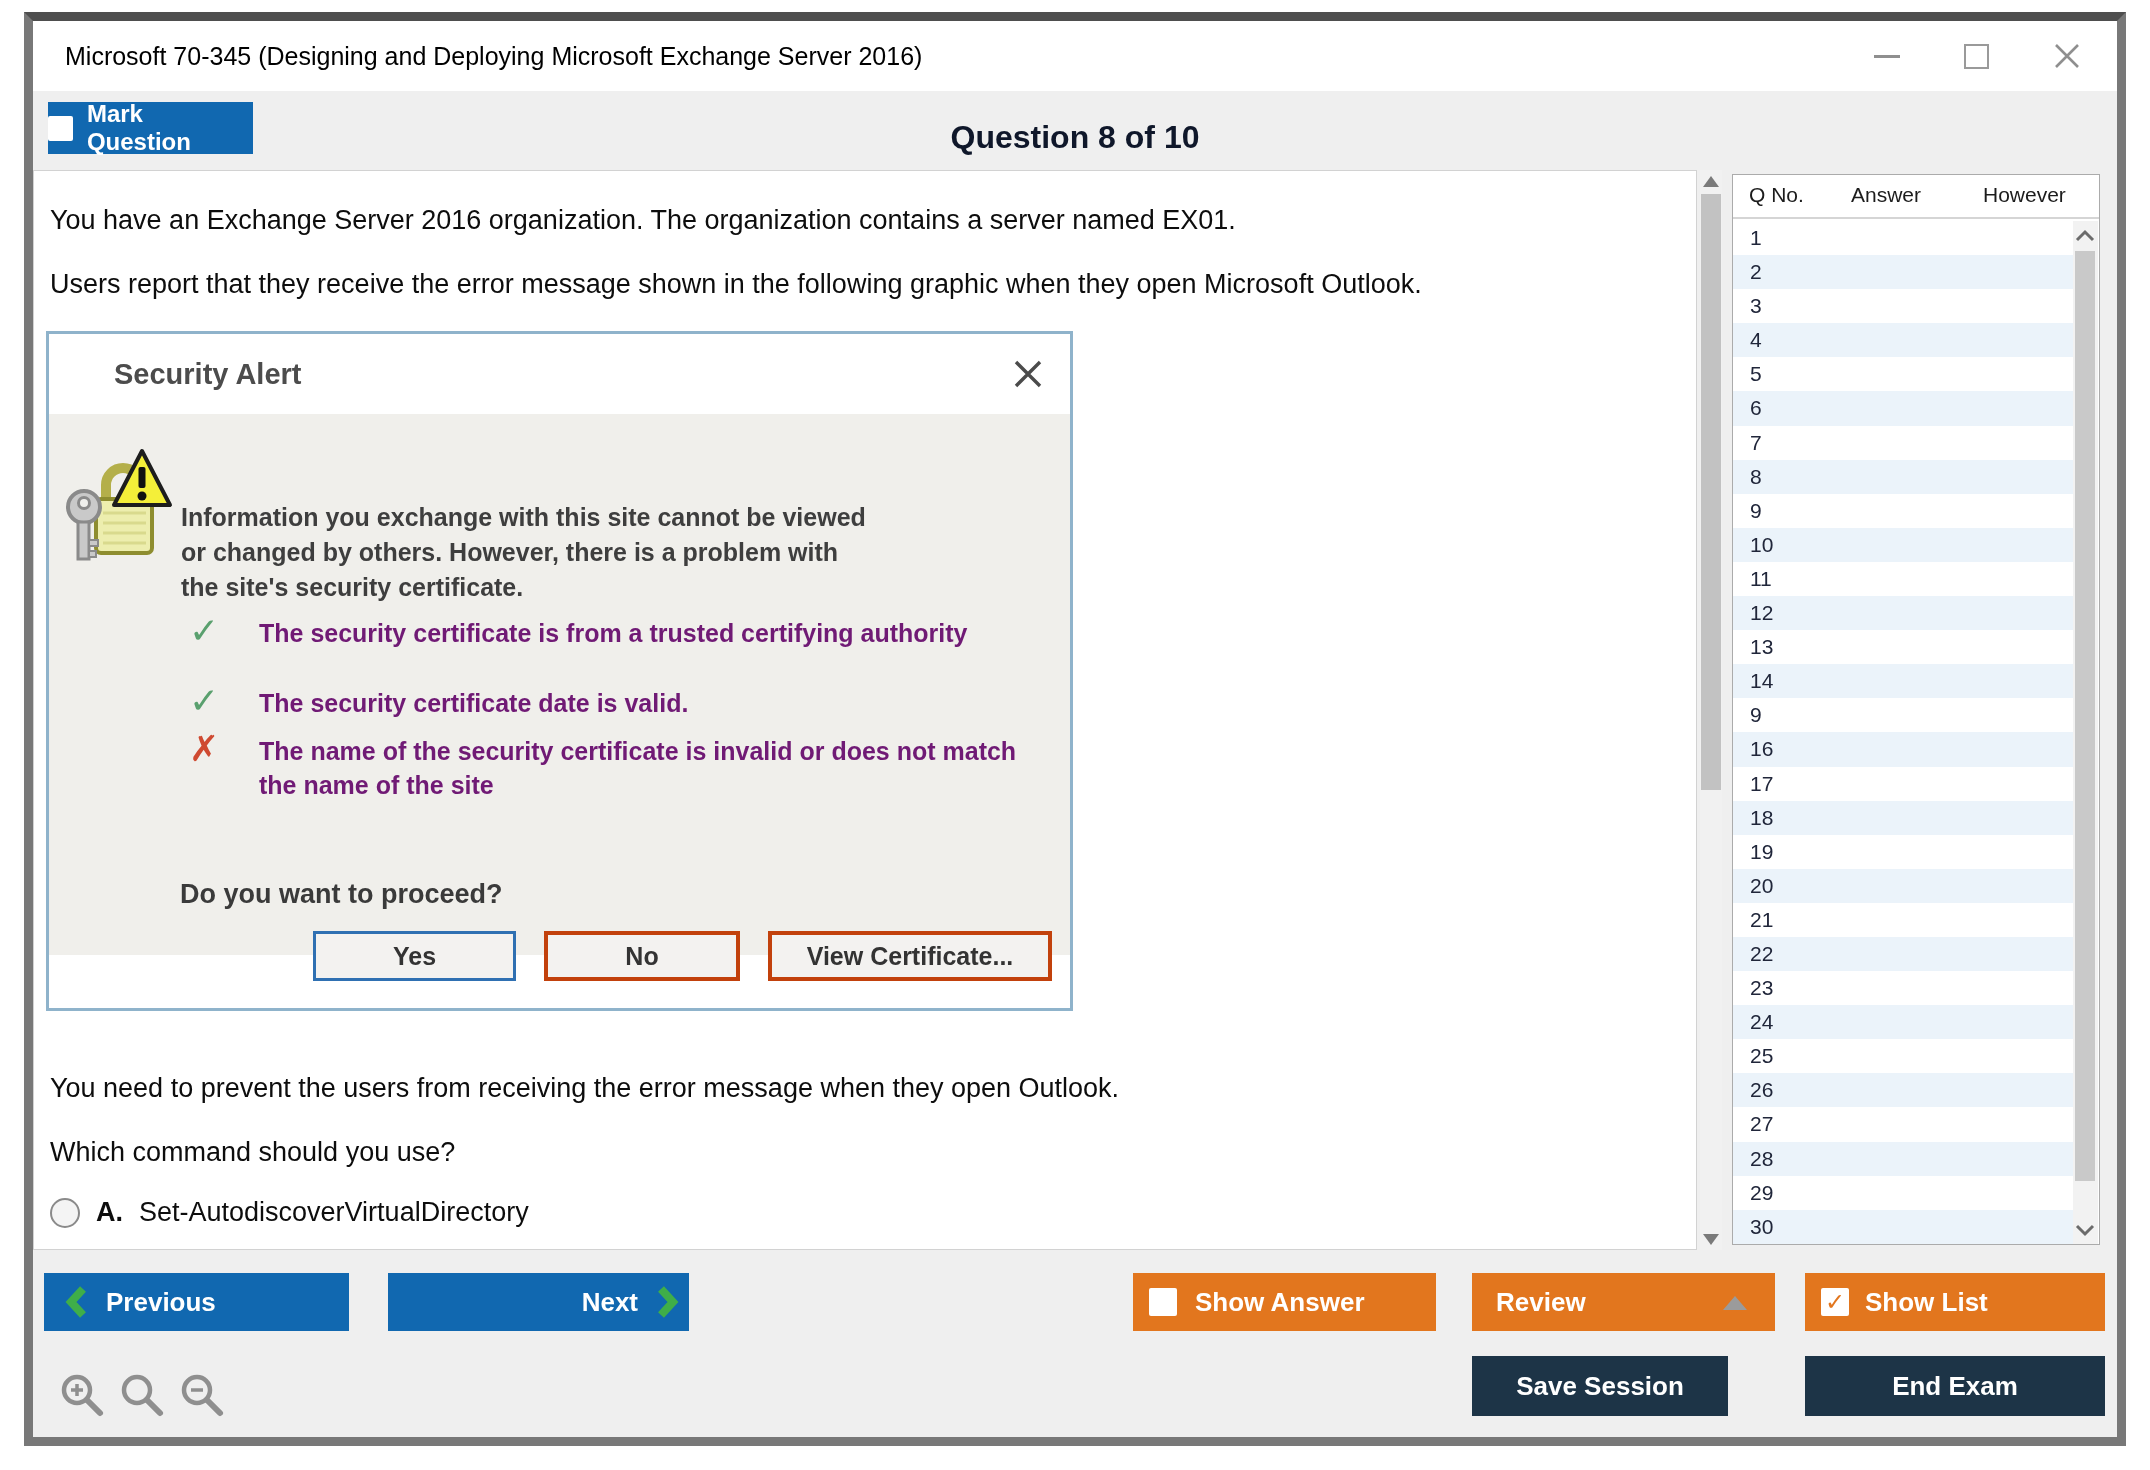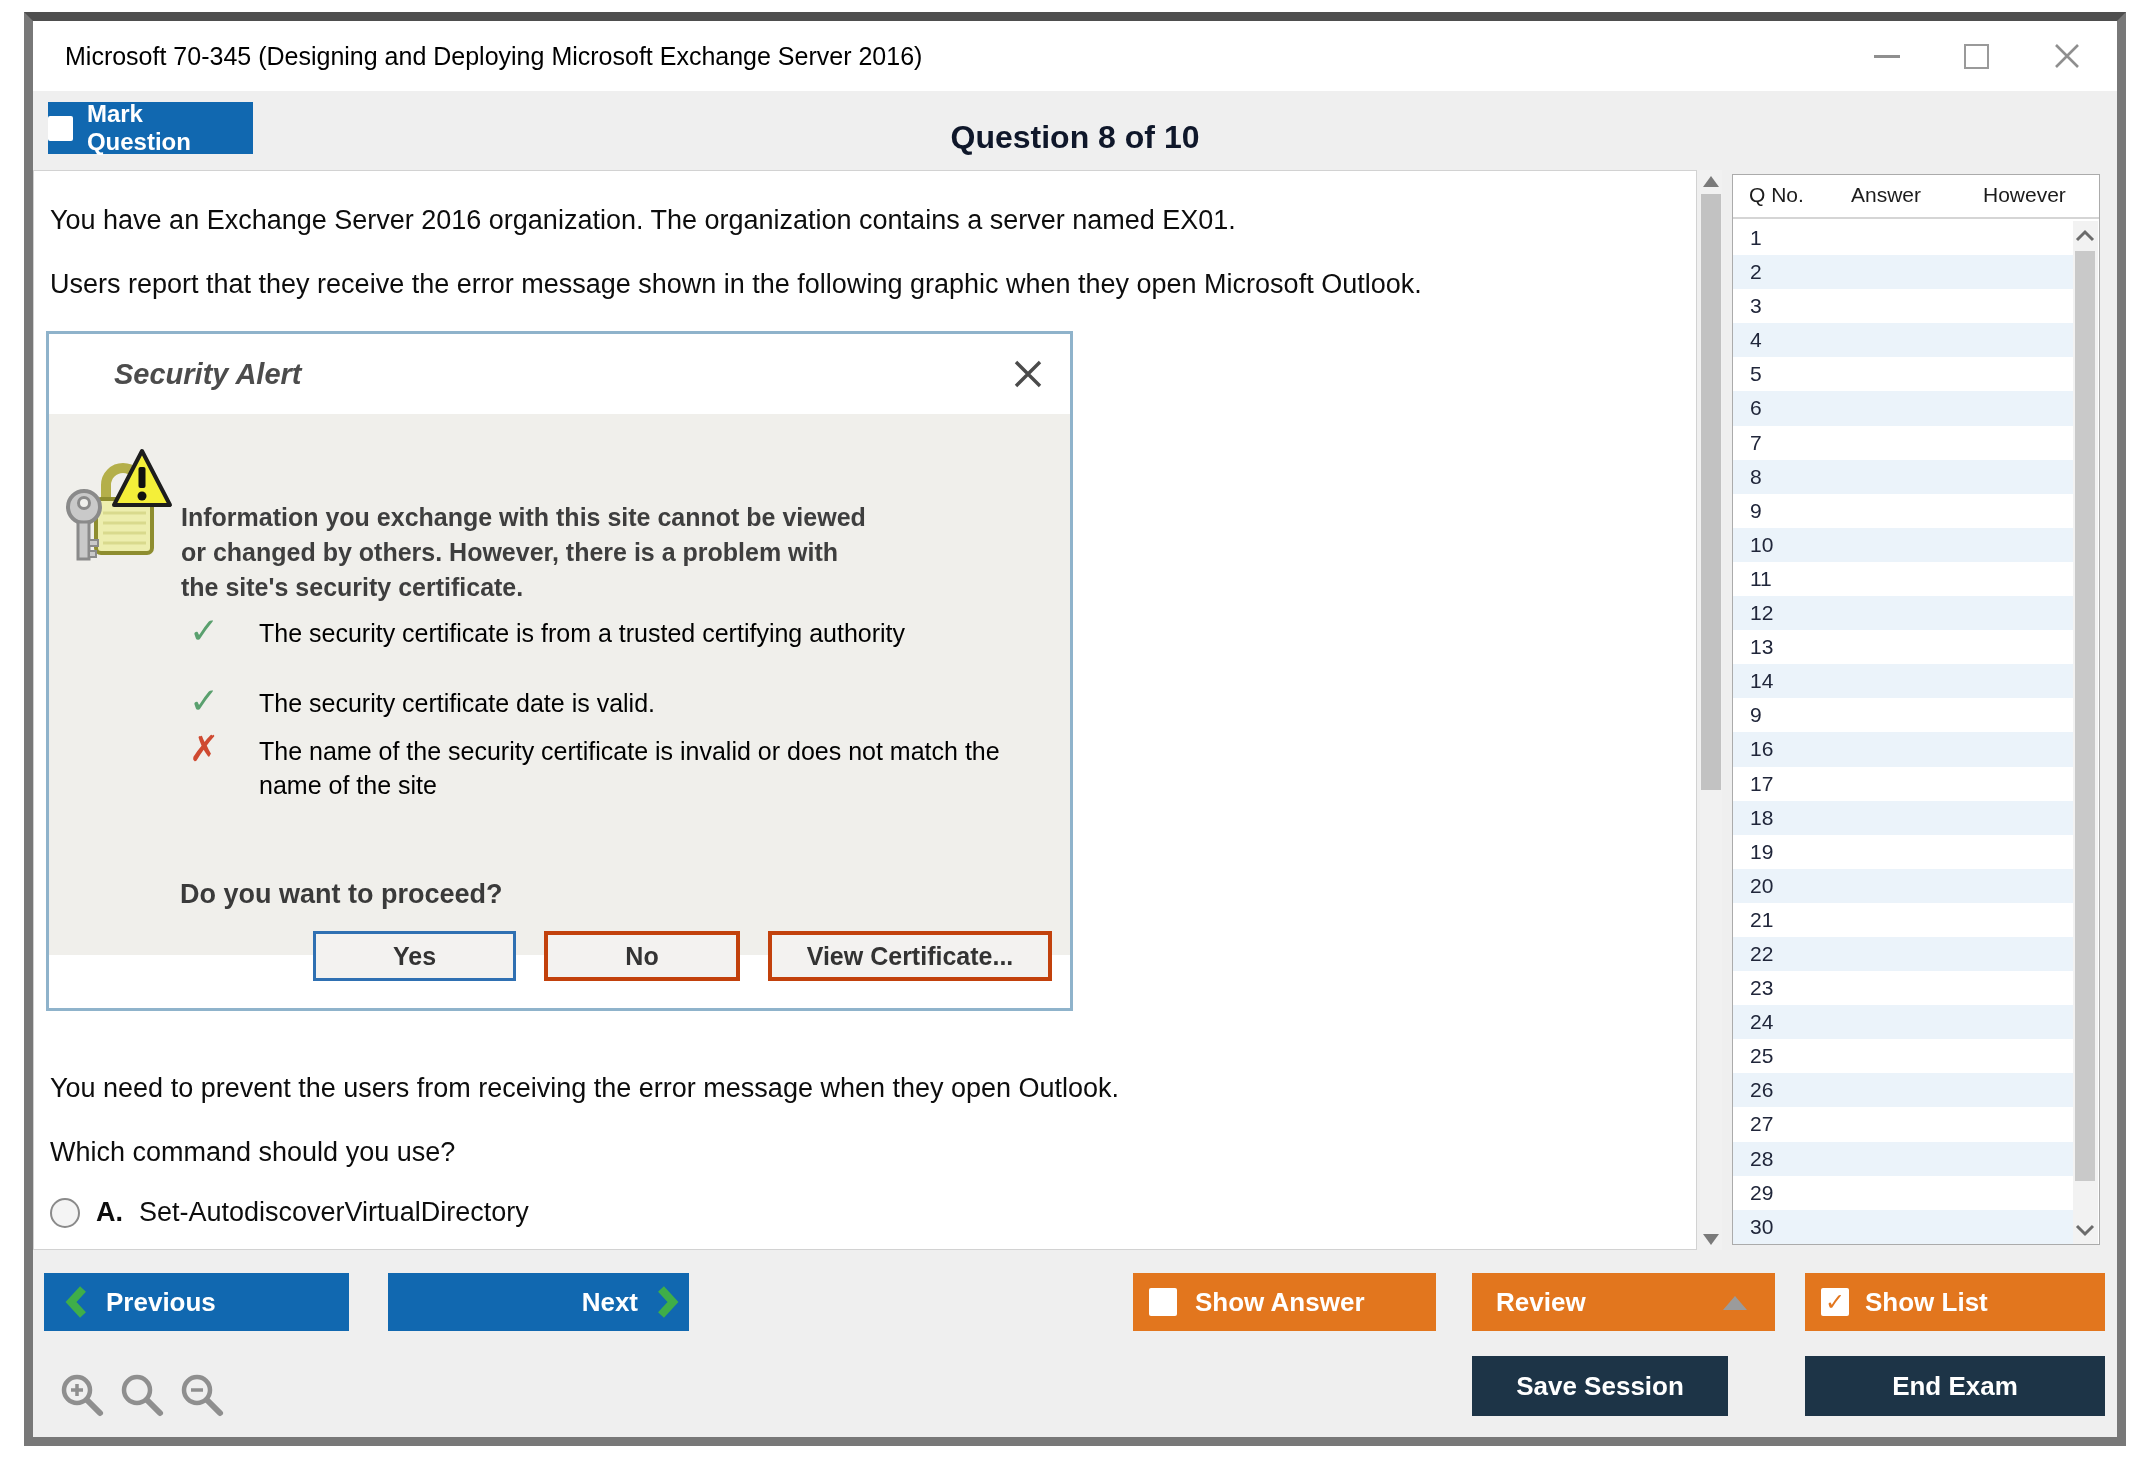--- a/index.html
+++ b/index.html
@@ -28,30 +28,30 @@
              border:1px solid #d2d2d2;box-sizing:border-box;}
   .qp{position:absolute;left:12px;font-size:27px;color:#0d0d0d;white-space:nowrap;margin:4px;}
   .qp1{top:30px;} .qp2{top:94px;} .qp3{top:898px;} .qp4{top:962px;}
   .option{position:absolute;left:16px;top:1026px;display:flex;align-items:center;gap:16px;}
   .radio{width:30px;height:30px;border-radius:50%;border:2px solid #8a8a8a;background:#f4f4f4;box-sizing:border-box;}
   .optletter{font-size:27px;font-weight:bold;color:#0d0d0d;}
   .opttext{font-size:27px;color:#0d0d0d;}
   
   .secdlg{position:absolute;left:12px;top:160px;width:1027px;height:680px;box-sizing:border-box;
           border:3px solid #8fb3cb;background:#ffffff;}
-  .sectitle{position:absolute;left:0;top:0;width:100%;height:68px;background:#fff;font-style:italic;}
+  .sectitle{position:absolute;left:0;top:0;width:100%;height:68px;background:#fff;}
   .sectitle .t{position:absolute;left:65px;top:0;line-height:80px;font-size:29px;font-weight:600;color:#4c4c4c;}
   .secclose{position:absolute;right:24px;top:22px;width:36px;height:36px;}
   .secbody{position:absolute;left:0;top:80px;width:100%;height:541px;background:#f0efeb;}
   .lockicon{position:absolute;left:13px;top:25px;width:112px;height:128px;}
   .secmsg{position:absolute;left:132px;top:86px;font-size:25px;font-weight:bold;color:#3e3e3e;line-height:35px;}
   .ckglyph{position:absolute;font-family:"DejaVu Sans",sans-serif;font-weight:bold;}
   .ckpass{color:var(--check_green,#5aa06e);font-size:36px;}
   .ckfail{color:var(--cross_red,#cf4a31);font-size:36px;}
-  .cktext{position:absolute;font-size:25px;font-weight:normal;color:#000000;line-height:34px;}
+  .cktext{position:absolute;font-size:25px;font-weight:bold;color:#701a75;line-height:34px;}
   .secprompt{position:absolute;left:131px;top:465px;font-size:27px;font-weight:bold;color:#3a3a3a;}
   .secbtn{position:absolute;top:517px;height:50px;background:#f3f2f0;border:4px solid #c2410c;
           font-family:"Liberation Sans",sans-serif;font-size:25px;font-weight:600;color:#333;box-sizing:border-box;}
   .secbtn.yes{left:264px;width:203px;border:3px solid #2f70b2;}
   .secbtn.no{left:495px;width:196px;}
   .secbtn.vc{left:719px;width:284px;}
   
   .mainsb{position:absolute;left:1667px;top:149px;width:22px;height:1080px;background:#f1f1f1;}
   .sb-up,.sb-down{position:absolute;left:0;width:22px;height:22px;display:flex;align-items:center;justify-content:center;}
   .sb-up{top:0;} .sb-down{bottom:0;}

